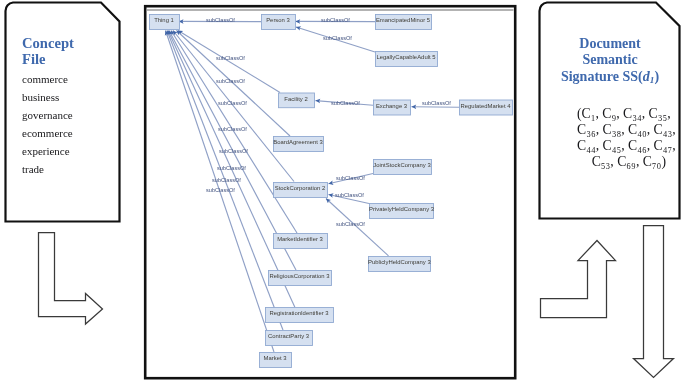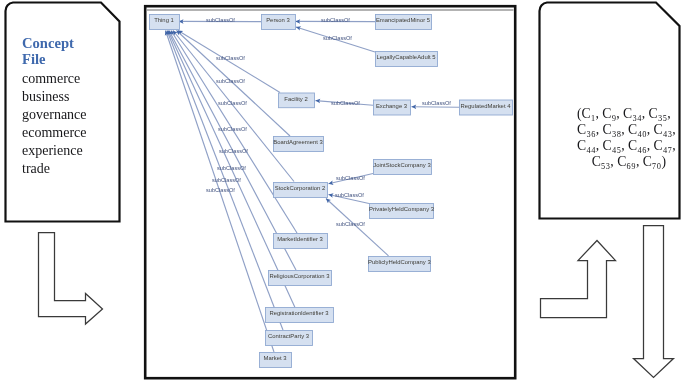--- a/index.html
+++ b/index.html
@@ -7,21 +7,21 @@
   body{width:685px;height:384px;position:relative;overflow:hidden;
        font-family:"Liberation Serif",serif;
        -webkit-font-smoothing:antialiased;}
   #stage{position:absolute;left:0;top:0;width:685px;height:384px;background:#fff;border-radius:26px;}
   svg.layer{position:absolute;left:0;top:0;width:685px;height:384px;display:block;}
 
   
   .panel-text{position:absolute;}
   .panel-title{font-family:"Liberation Serif",serif;font-weight:bold;
                font-size:14.6px;color:#3f69ad;line-height:15.5px;white-space:nowrap;}
-  .panel-word{font-family:"Liberation Serif",serif;font-size:14px;
+  .panel-word{font-family:"Liberation Serif",serif;font-size:11px;
               color:#17171a;line-height:18px;white-space:nowrap;}
   .sig-title{font-family:"Liberation Serif",serif;font-weight:bold;
              font-size:14px;color:#3f69ad;line-height:16.4px;white-space:nowrap;
              text-align:center;}
   .sig-line{font-family:"Liberation Serif",serif;font-size:13.7px;
             color:#17171a;line-height:16.05px;white-space:nowrap;margin-left:21px;}
   .sig-title i{font-style:italic;}
   .sig-title sub{font-size:0.66em;font-style:italic;vertical-align:-0.22em;}
 
   
@@ -108,20 +108,25 @@
   </div>
   <div class="panel-text" id="concept-words" style="left:22px;top:70px;">
       <div class="panel-word">commerce</div>
       <div class="panel-word">business</div>
       <div class="panel-word">governance</div>
       <div class="panel-word">ecommerce</div>
       <div class="panel-word">experience</div>
       <div class="panel-word">trade</div>
     </div>
 
+  <div class="panel-text" style="left:545px;top:36px;width:130px;">
+    <div class="sig-title">Document</div>
+    <div class="sig-title">Semantic</div>
+    <div class="sig-title"><span>Signature</span>&nbsp;<span>SS(<i>d</i><sub>1</sub>)</span></div>
+  </div>
   <div class="panel-text" id="sig-body" style="left:556px;top:106px;">
       <div class="sig-line">(C₁, C₉, C₃₄, C₃₅,</div>
       <div class="sig-line">C₃₆, C₃₈, C₄₀, C₄₃,</div>
       <div class="sig-line">C₄₄, C₄₅, C₄₆, C₄₇,</div>
       <div class="sig-line" style="padding-left: 5px; text-align: center;">C₅₃, C₆₉, C₇₀)</div>
     </div>
 
 <div class="node-label" style="left: 149px; top: 17.3px; width: 30px;">Thing 1</div>
     <div class="node-label" style="left: 261px; top: 17.3px; width: 34px;">Person 3</div>
     <div class="node-label" style="left: 375px; top: 17.3px; width: 56px;">EmancipatedMinor 5</div>

